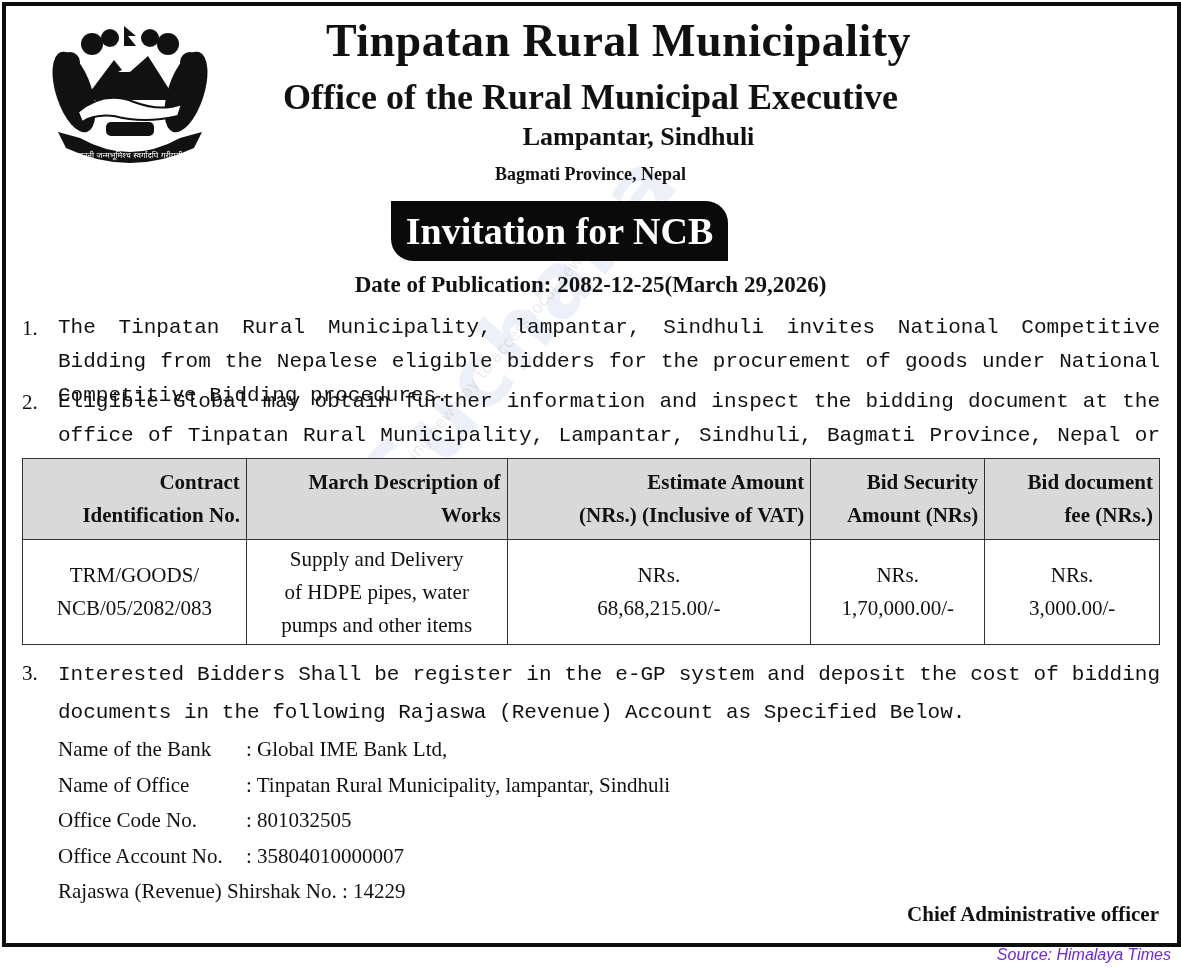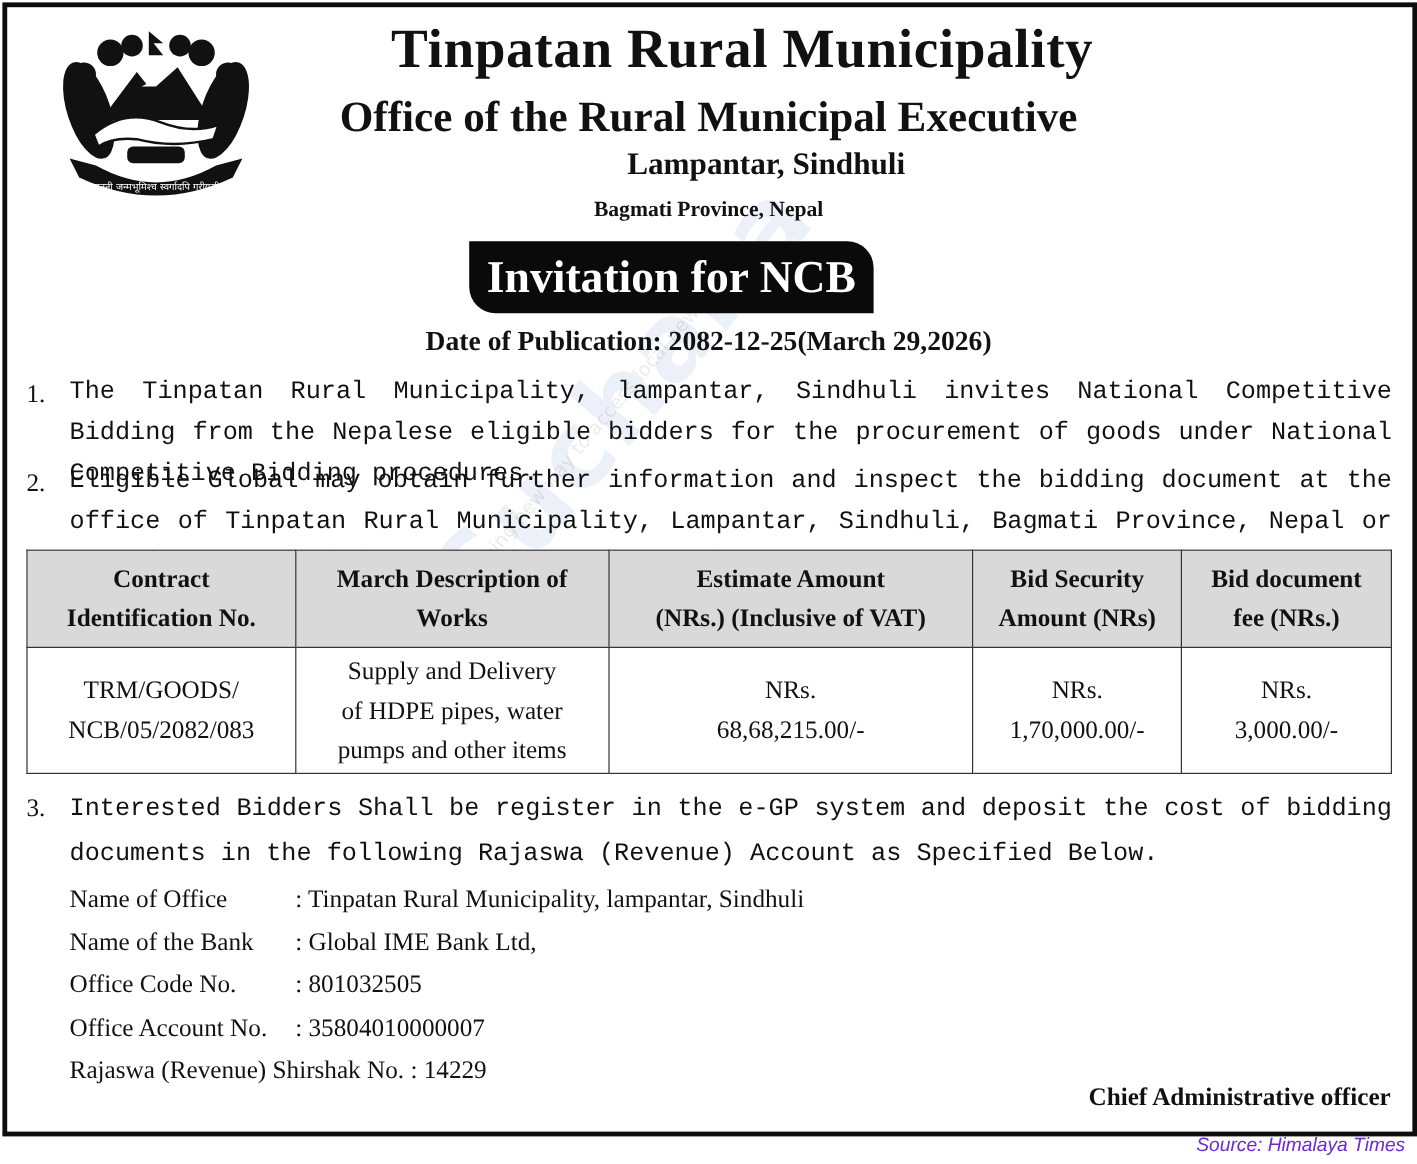--- a/index.html
+++ b/index.html
@@ -43,21 +43,21 @@
     .p1 { top: 311px; }
     .p2 { top: 385px; }
     .p3 { top: 656px; }
     table.bids {
       position: absolute; left: 22px; top: 458px; width: 1138px;
       border-collapse: collapse; font-size: 21px;
     }
     table.bids th, table.bids td {
       border: 1.5px solid #333; text-align: center; vertical-align: middle; line-height: 33px;
     }
-    table.bids th { background: #d9d9d9; font-weight: bold; height: 80px; padding: 0 6px; }
+    table.bids th { background: #d9d9d9; font-weight: bold; height: 80px; padding: 0 6px; text-align: right; }
     table.bids td { height: 104px; font-weight: normal; padding: 0 6px; }
     .bank { position: absolute; left: 58px; top: 732px; font-size: 21px; }
     .bank .row { height: 35.5px; line-height: 35.5px; white-space: nowrap; }
     .bank .lbl { display: inline-block; width: 188px; }
     .signature { position: absolute; right: 22px; top: 902px; font-weight: bold; font-size: 21px; }
     .source {
       position: absolute; right: 10px; top: 946px; font-family: "Liberation Sans", sans-serif;
       font-style: italic; font-size: 16px; color: #6d28d9;
     }
   </style>
@@ -143,24 +143,24 @@
   </tbody>
 </table>
 
 <div class="para p3">
   <span class="num">3.</span>
   <span class="txt" style="line-height:38px">Interested Bidders Shall be register in the e-GP system and deposit the cost of bidding documents in the following Rajaswa (Revenue) Account as Specified Below.</span>
 </div>
 
 <div class="bank">
   <div class="row">
-    <span class="lbl">Name of Office</span><span>: Tinpatan Rural Municipality, lampantar, Sindhuli</span>
+    <span class="lbl">Name of the Bank</span><span>: Global IME Bank Ltd,</span>
   </div>
   <div class="row">
-    <span class="lbl">Name of the Bank</span><span>: Global IME Bank Ltd,</span>
+    <span class="lbl">Name of Office</span><span>: Tinpatan Rural Municipality, lampantar, Sindhuli</span>
   </div>
   <div class="row">
     <span class="lbl">Office Code No.</span><span>: 801032505</span>
   </div>
   <div class="row">
     <span class="lbl">Office Account No.</span><span>: 35804010000007</span>
   </div>
   <div class="row">
     <span>Rajaswa (Revenue) Shirshak No.</span> <span>: 14229</span>
   </div>

